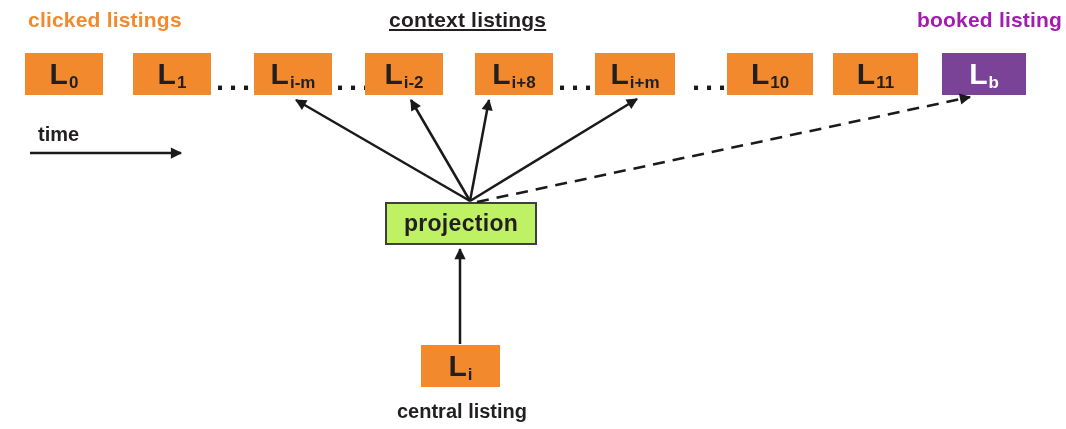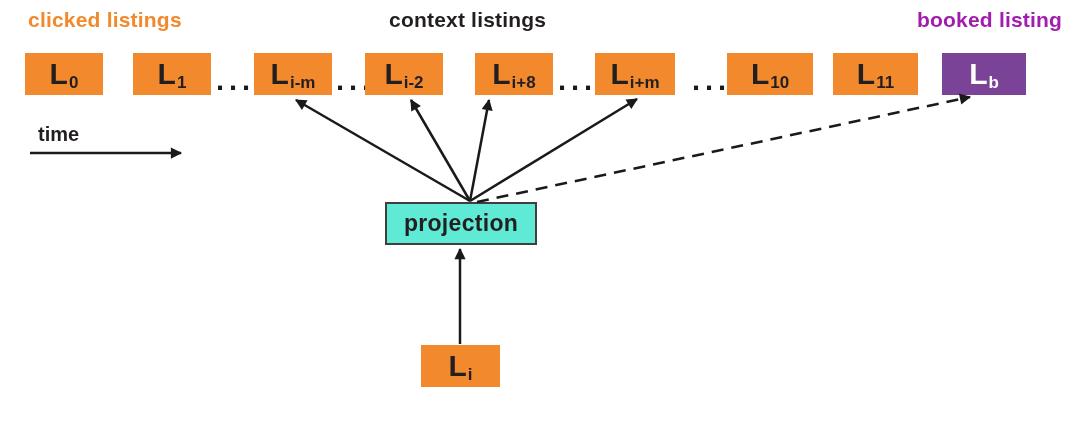--- a/index.html
+++ b/index.html
@@ -2,21 +2,21 @@
 <html><head>
 <meta charset="utf-8">
 <style>
   html,body{margin:0;padding:0;background:#ffffff;}
   body{width:1066px;height:429px;position:relative;overflow:hidden;
        font-family:"Liberation Sans", sans-serif;font-weight:bold;color:#231F20;}
   .stage{position:absolute;inset:0;}
   
   .grp-label{position:absolute;top:8px;font-size:21px;letter-spacing:0.2px;white-space:nowrap;}
   .lbl-clicked{left:28px;color:#F28A2D;}
-  .lbl-context{left:389px;color:#231F20;}
+  .lbl-context{left:389px;color:#231F20;text-decoration:underline;}
   .lbl-booked{left:917px;color:#a21caf;}
   
   .lbox{position:absolute;top:53px;height:42px;background:#F28A2D;
         display:flex;align-items:center;justify-content:center;z-index:2;}
   .lbox .base{font-size:30px;line-height:1;}
   .lbox .sub{font-size:17px;line-height:1;transform:translateY(8px);margin-left:1px;}
   .b-l0{left:25px;width:78px;}
   .b-l1{left:133px;width:78px;}
   .b-lim{left:254px;width:78px;}
   .b-lim1{left:365px;width:78px;}
@@ -29,21 +29,21 @@
   .dots{position:absolute;top:53px;height:42px;display:flex;align-items:flex-end;
         padding-bottom:9px;font-size:29px;letter-spacing:5px;line-height:1;color:#1A1A1A;z-index:2;}
   .d1{left:216px;}
   .d2{left:336px;}
   .d3{left:558px;}
   .d4{left:692px;}
   
   .time-label{position:absolute;left:28px;top:123px;font-size:20px;margin-left:10px;}
   
   .proj-box{position:absolute;left:385px;top:202px;width:148px;height:39px;
-            background:#5eead4;border:2px solid #3f3f3f;display:flex;align-items:center;
+            background:#bef264;border:2px solid #3f3f3f;display:flex;align-items:center;
             justify-content:center;z-index:2;}
   .proj-box span{font-size:23px;letter-spacing:0.3px;}
   
   .b-li{left:421px;top:345px;width:79px;}
   .central-label{position:absolute;left:342px;top:400px;width:240px;text-align:center;font-size:20px;}
   
   svg.arrows{position:absolute;left:0;top:0;z-index:3;pointer-events:none;}
 </style>
 </head>
 <body>
@@ -98,20 +98,21 @@
   <div class="time-label">time</div>
 
   <div class="proj-box">
     <span>projection</span>
   </div>
 
   <div class="lbox b-li">
     <span class="base">L</span>
       <span class="sub">i</span>
   </div>
+  <div class="central-label">central listing</div>
 
   <svg class="arrows" width="1066" height="429" viewBox="0 0 1066 429">
     <defs>
       <marker id="ah" viewBox="0 0 10 10" refX="9" refY="5" markerWidth="5.5" markerHeight="4.5" orient="auto-start-reverse">
         <path d="M0,0 L10,5 L0,10 z" fill="#1A1A1A"></path>
       </marker>
     </defs>
     <line x1="30" y1="153" x2="181" y2="153" stroke="#1A1A1A" stroke-width="2.5" marker-end="url(#ah)"></line>
     <line x1="470" y1="201" x2="296" y2="100" stroke="#1A1A1A" stroke-width="2.5" marker-end="url(#ah)"></line>
     <line x1="470" y1="201" x2="411" y2="100" stroke="#1A1A1A" stroke-width="2.5" marker-end="url(#ah)"></line>

